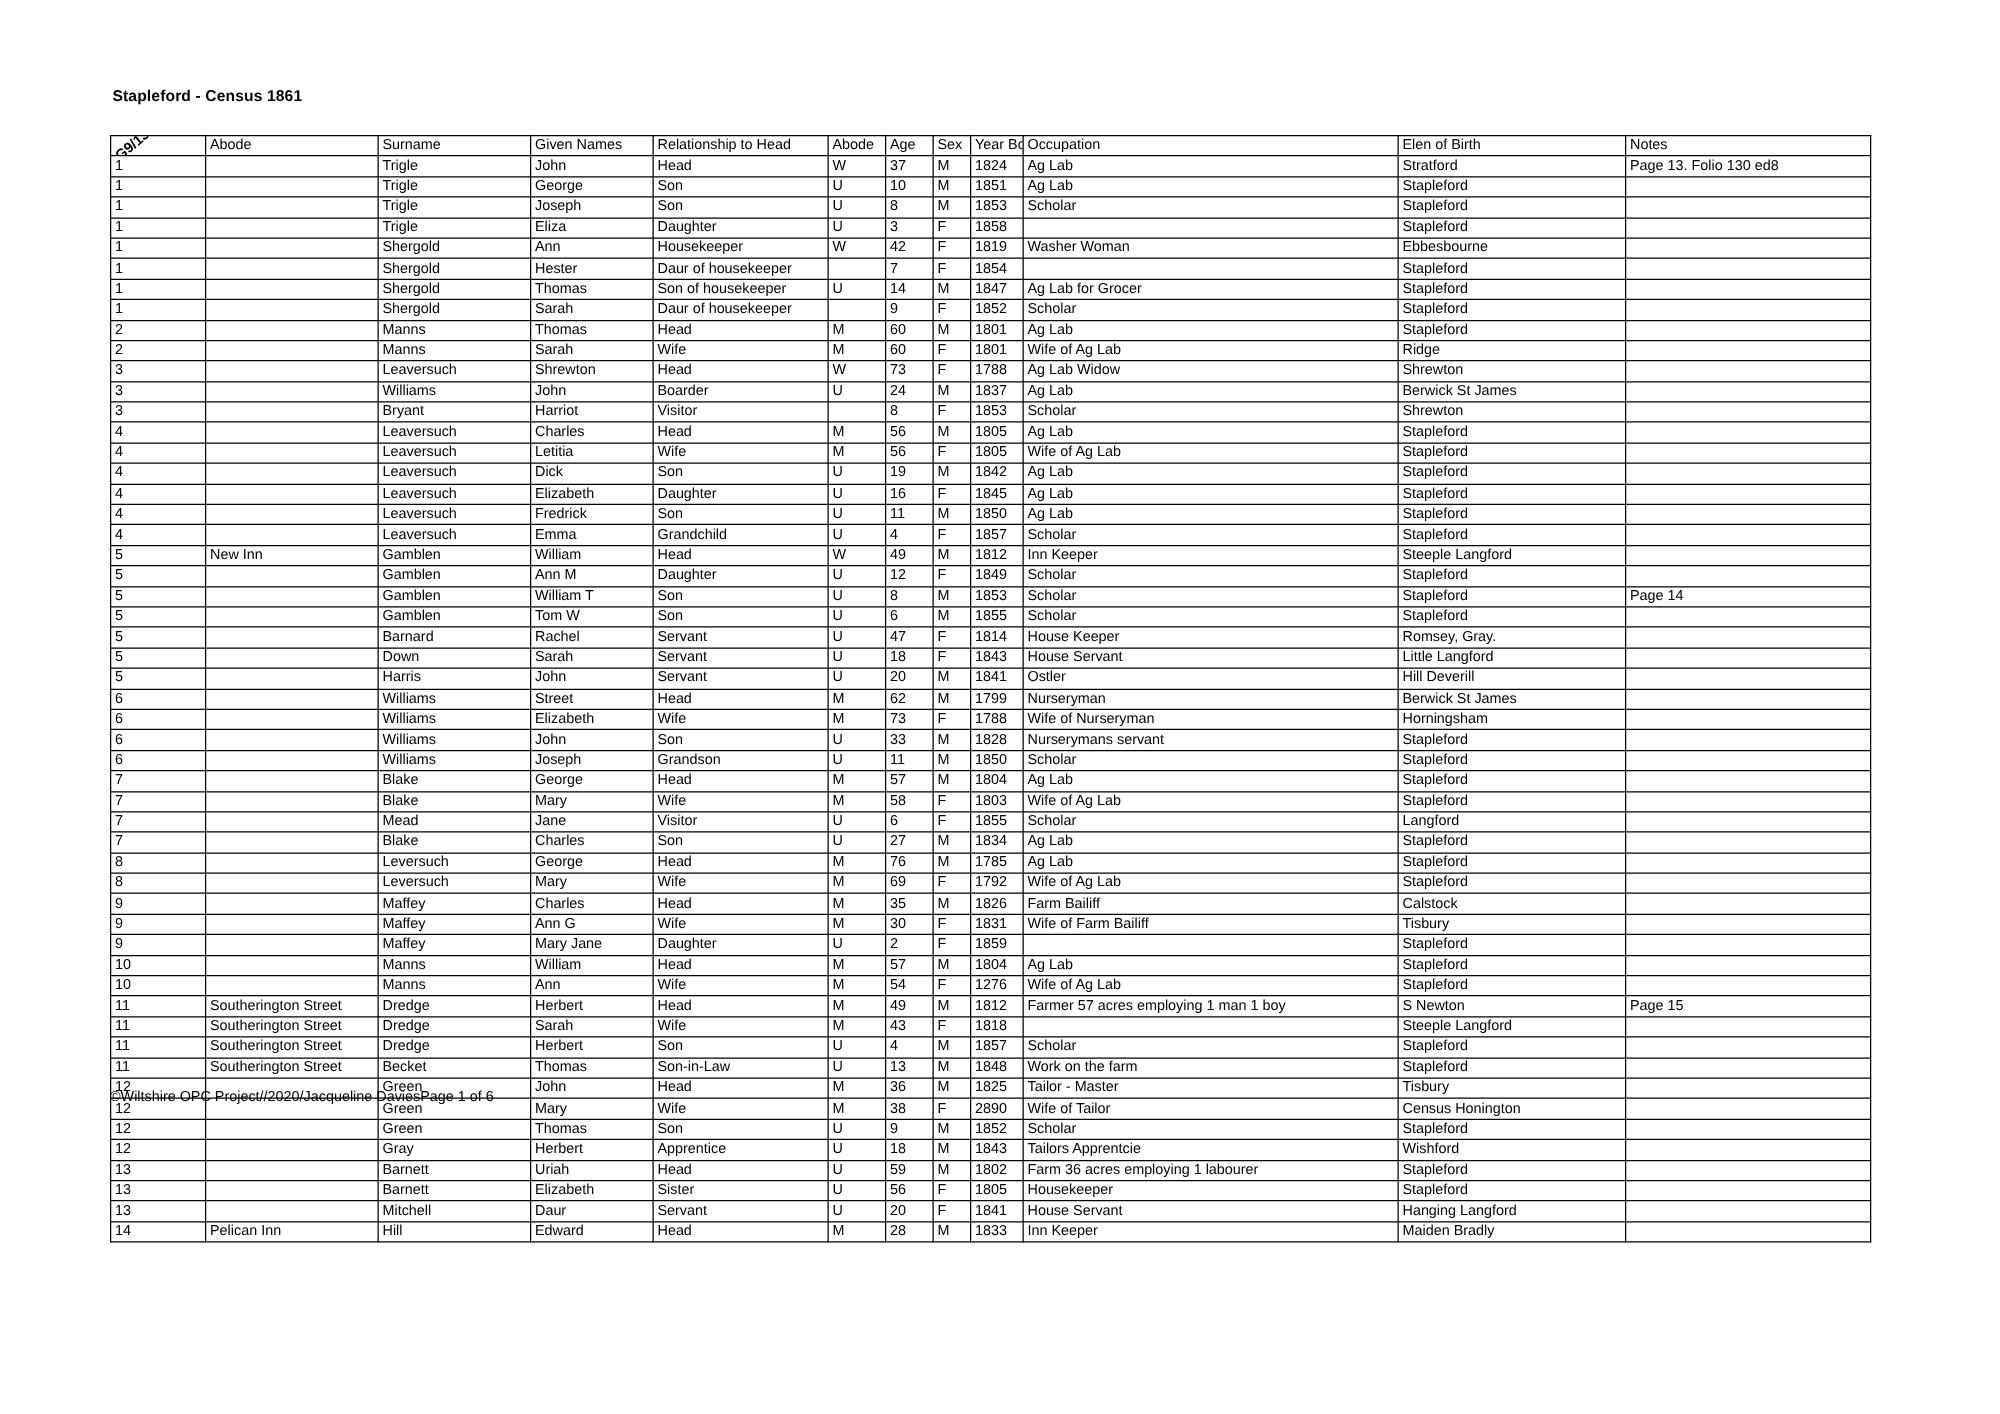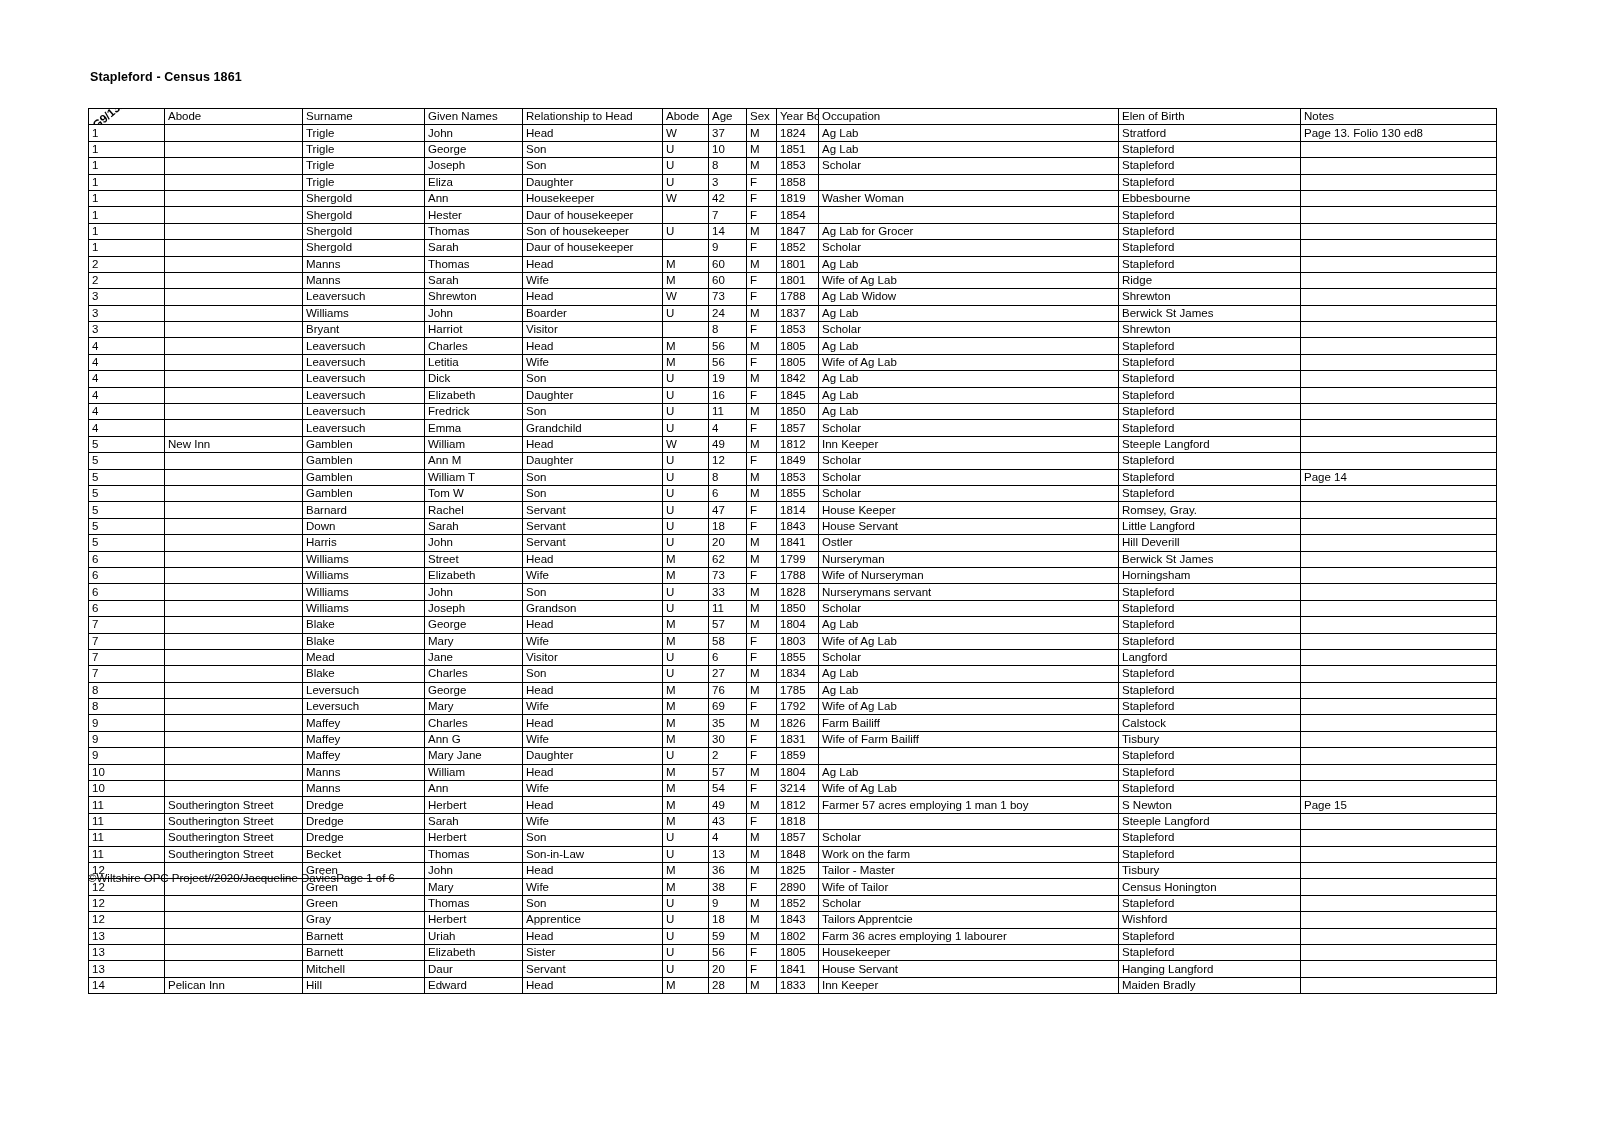--- a/index.html
+++ b/index.html
@@ -696,21 +696,21 @@
         </tr>
         <tr>
           <td>10</td>
           <td></td>
           <td>Manns</td>
           <td>Ann</td>
           <td>Wife</td>
           <td>M</td>
           <td>54</td>
           <td>F</td>
-          <td>3214</td>
+          <td>1276</td>
           <td>Wife of Ag Lab</td>
           <td>Stapleford</td>
           <td></td>
         </tr>
         <tr>
           <td>11</td>
           <td>Southerington Street</td>
           <td>Dredge</td>
           <td>Herbert</td>
           <td>Head</td>

